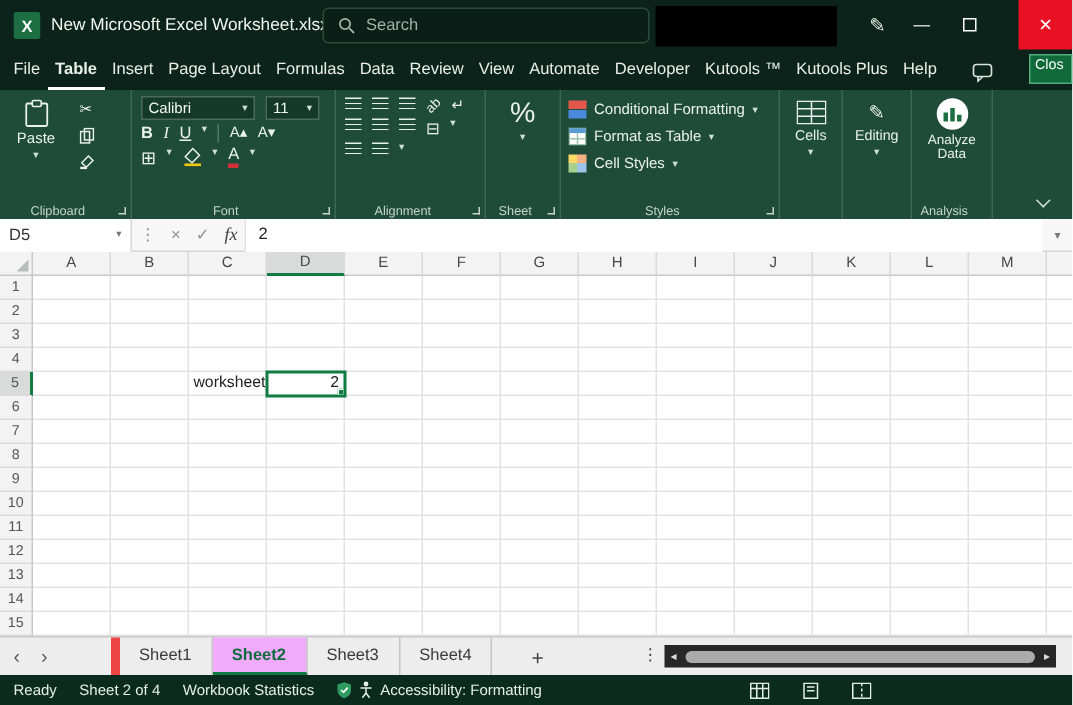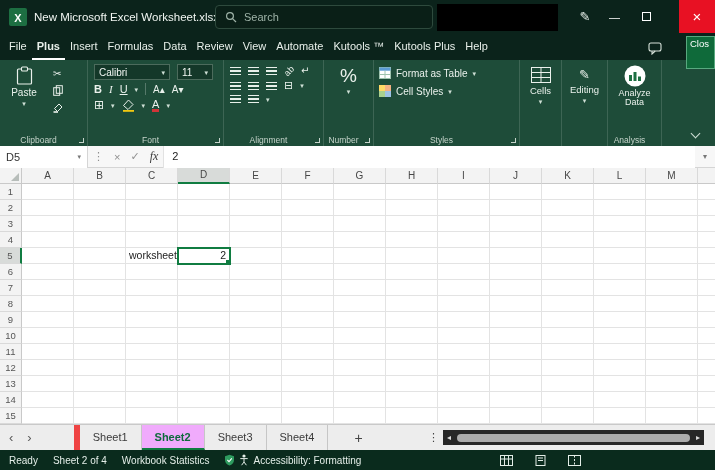--- a/index.html
+++ b/index.html
@@ -15,21 +15,21 @@
   .search { position:absolute; left:215px; top:5px; width:218px; height:24px; background:#0A1F17;
     border:1px solid #2E4A3D; border-radius:4px; display:flex; align-items:center; gap:7px;
     padding:0 9px; color:#9FB3A8; font-size:11px; }
   .redacted { position:absolute; left:437px; top:4px; width:121px; height:27px; background:#000; }
   .pencil { position:absolute; left:573px; top:0; width:24px; height:34px; line-height:34px; text-align:center; color:#E9F0EB; font-size:13px; }
   .winbtn { position:absolute; top:0; height:33px; width:31px; display:flex; align-items:center; justify-content:center; color:#fff; }
   .winbtn.min { left:599px; font-size:11px; }
   .winbtn.max { left:631px; }
   .maxsq { width:9px; height:9px; border:1px solid #fff; display:inline-block; }
   .winbtn.close { left:679px; width:36px; background:var(--closebg); font-size:15px; }
-  .close-tooltip { position:absolute; left:686px; top:36px; width:29px; height:33px; background:#0F6A3A;
+  .close-tooltip { position:absolute; left:686px; top:36px; width:29px; height:20px; background:#0F6A3A;
     border:1px solid #58A97F; color:#fff; font-size:9.5px; line-height:14px; padding-left:3px;
     overflow:hidden; white-space:nowrap; z-index:50; }
 
   
   .menubar { position:absolute; top:34px; left:0; width:715px; height:26px; background:var(--titlebg);
     display:flex; align-items:flex-end; color:#E8EFEA; }
   #menu-items { display:flex; align-items:flex-end; padding-left:4px; }
   .menu-item { font-size:11px; padding:0 5px; height:24px; line-height:21px; white-space:nowrap; }
   .menu-item.active { font-weight:bold; border-bottom:2.5px solid #fff; }
   .comment-icon { position:absolute; right:53px; bottom:5px; }
@@ -38,21 +38,21 @@
   .ribbon { position:absolute; top:60px; left:0; width:715px; height:86px; background:var(--ribbonbg);
     color:#EAF1EC; display:flex; }
   .rgroup { position:relative; height:100%; border-right:1px solid rgba(255,255,255,.14); padding:4px 3px 13px; }
   .glabel { position:absolute; bottom:1px; left:0; right:10px; text-align:center; font-size:8.5px; color:#C6D4CB; white-space:nowrap; }
   .launcher { position:absolute; bottom:3px; right:3px; width:5px; height:5px;
     border-right:1px solid #C6D4CB; border-bottom:1px solid #C6D4CB; }
   .arrow { font-size:7px; color:#CFE0D6; line-height:1; }
   .clip-inner { display:flex; }
   .paste-btn { display:flex; flex-direction:column; align-items:center; width:42px; font-size:10px; gap:2px; padding-top:2px; }
   .side-icons { display:flex; flex-direction:column; gap:6px; margin-left:8px; font-size:10px; padding-top:4px; align-items:flex-start; }
-  .frow { display:flex; align-items:center; gap:7px; margin-top:3px; font-size:11px; padding-left:3px; }
+  .frow { display:flex; gap:7px; margin-top:3px; font-size:11px; padding-left:3px; }
   .combo { background:#143829; border:1px solid #4C6B5C; color:#F2F6F3; font-size:10px; height:16px;
     display:flex; align-items:center; justify-content:space-between; padding:0 4px; }
   .fbtn.bold { font-weight:bold; }
   .fbtn.italic { font-style:italic; font-family:"Liberation Serif",serif; }
   .fbtn.und { text-decoration:underline; }
   .vdiv { width:1px; height:12px; background:rgba(255,255,255,.25); }
   .fclr-a { font-size:11px; line-height:10px; border-bottom:3px solid #D13438; }
   .lns { display:inline-block; width:11px; height:8px;
     background:repeating-linear-gradient(to bottom,#E8F0EA 0 1.2px,transparent 1.2px 3.4px); }
   .rot { display:inline-block; transform:rotate(-45deg); font-size:9px; }
@@ -146,27 +146,29 @@
     <div class="winbtn max">
         <span class="maxsq"></span>
       </div>
     <div class="winbtn close">×</div>
   </div>
   <div class="close-tooltip">Clos</div>
 
   <div class="menubar">
     <div id="menu-items">
         <div class="menu-item">File</div>
-        <div class="menu-item active">Plus</div>
+        <div class="menu-item active">Table</div>
         <div class="menu-item">Insert</div>
+        <div class="menu-item">Page Layout</div>
         <div class="menu-item">Formulas</div>
         <div class="menu-item">Data</div>
         <div class="menu-item">Review</div>
         <div class="menu-item">View</div>
         <div class="menu-item">Automate</div>
+        <div class="menu-item">Developer</div>
         <div class="menu-item">Kutools ™</div>
         <div class="menu-item">Kutools Plus</div>
         <div class="menu-item">Help</div>
       </div>
     <span class="comment-icon">
       <svg width="14" height="14" viewBox="0 0 14 14">
           <rect x="1" y="2" width="12" height="8" rx="2" fill="none" stroke="#D7E2DA" stroke-width="1.1"></rect>
           <path d="M4 10 L4 13 L7.2 10" fill="none" stroke="#D7E2DA" stroke-width="1.1"></path>
         </svg>
     </span>
@@ -265,25 +267,30 @@
       </div>
       <span class="glabel">Alignment</span>
       <span class="launcher"></span>
     </div>
 
     <div class="rgroup" style="width:50px">
       <div class="numcol">
         <span class="pct">%</span>
         <span class="arrow">▾</span>
       </div>
-      <span class="glabel">Number</span>
+      <span class="glabel">Sheet</span>
       <span class="launcher"></span>
     </div>
 
     <div class="rgroup" style="width:146px">
+      <div class="srow">
+        <span class="cf-icon"></span>
+        <span>Conditional Formatting</span>
+        <span class="arrow">▾</span>
+      </div>
       <div class="srow">
         <span>
           <svg width="12" height="12" viewBox="0 0 12 12">
               <rect x="0.5" y="0.5" width="11" height="11" fill="#fff" stroke="#9FC3AE"></rect>
               <rect x="0.5" y="0.5" width="11" height="3.2" fill="#5B9BD5"></rect>
               <line x1="0.5" y1="7.5" x2="11.5" y2="7.5" stroke="#9FC3AE"></line>
               <line x1="6" y1="3.7" x2="6" y2="11.5" stroke="#9FC3AE"></line>
             </svg>
         </span>
         <span>Format as Table</span>

